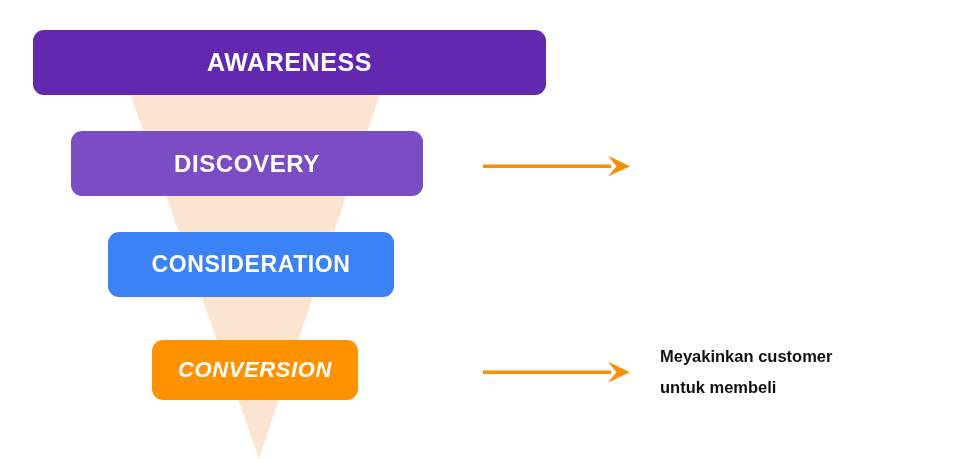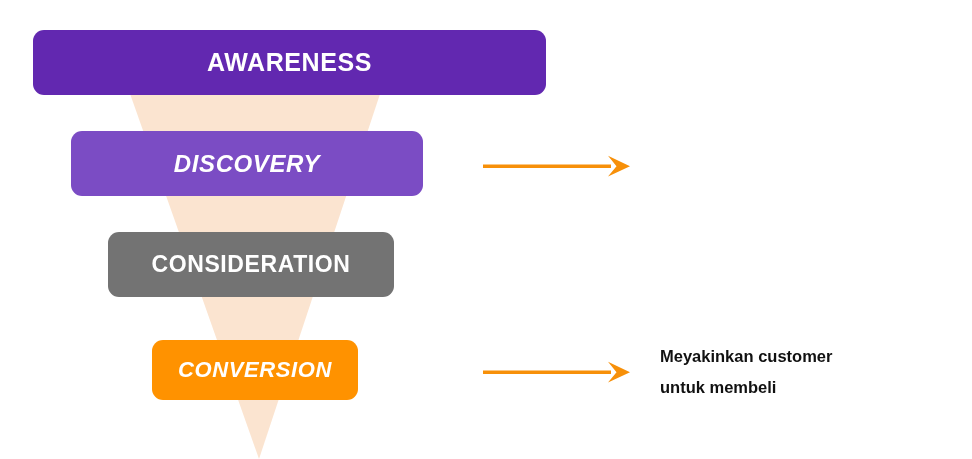--- a/index.html
+++ b/index.html
@@ -56,21 +56,21 @@
   .stage-bar.awareness {
     left: 33px;  top: 30px;
     width: 513px; height: 65px;
   }
   .stage-bar.awareness .stage-label { font-size: 25px; }
 
   .stage-bar.discovery {
     left: 71px;  top: 131px;
     width: 352px; height: 65px;
   }
-  .stage-bar.discovery .stage-label { font-size: 24px; font-style: italic; }
+  .stage-bar.discovery .stage-label { font-size: 24px; }
 
   .stage-bar.consideration {
     left: 108px; top: 232px;
     width: 286px; height: 65px;
   }
   .stage-bar.consideration .stage-label { font-size: 23px; }
 
   .stage-bar.conversion {
     left: 152px; top: 340px;
     width: 206px; height: 60px;
@@ -117,21 +117,21 @@
   </svg>
 
   <div class="stage-bar awareness" style="background: rgb(98, 40, 176);">
     <span class="stage-label">AWARENESS</span>
   </div>
 
   <div class="stage-bar discovery" style="background: rgb(123, 76, 196);">
     <span class="stage-label">DISCOVERY</span>
   </div>
 
-  <div class="stage-bar consideration" style="background: #737373;">
+  <div class="stage-bar consideration" style="background: #3b82f6;">
     <span class="stage-label">CONSIDERATION</span>
   </div>
 
   <div class="stage-bar conversion" style="background: rgb(255, 146, 0);">
     <span class="stage-label">CONVERSION</span>
   </div>
 
 
   <div class="annotation-row row-1">
     <svg class="arrow-icon" viewBox="0 0 147 22" aria-hidden="true">

